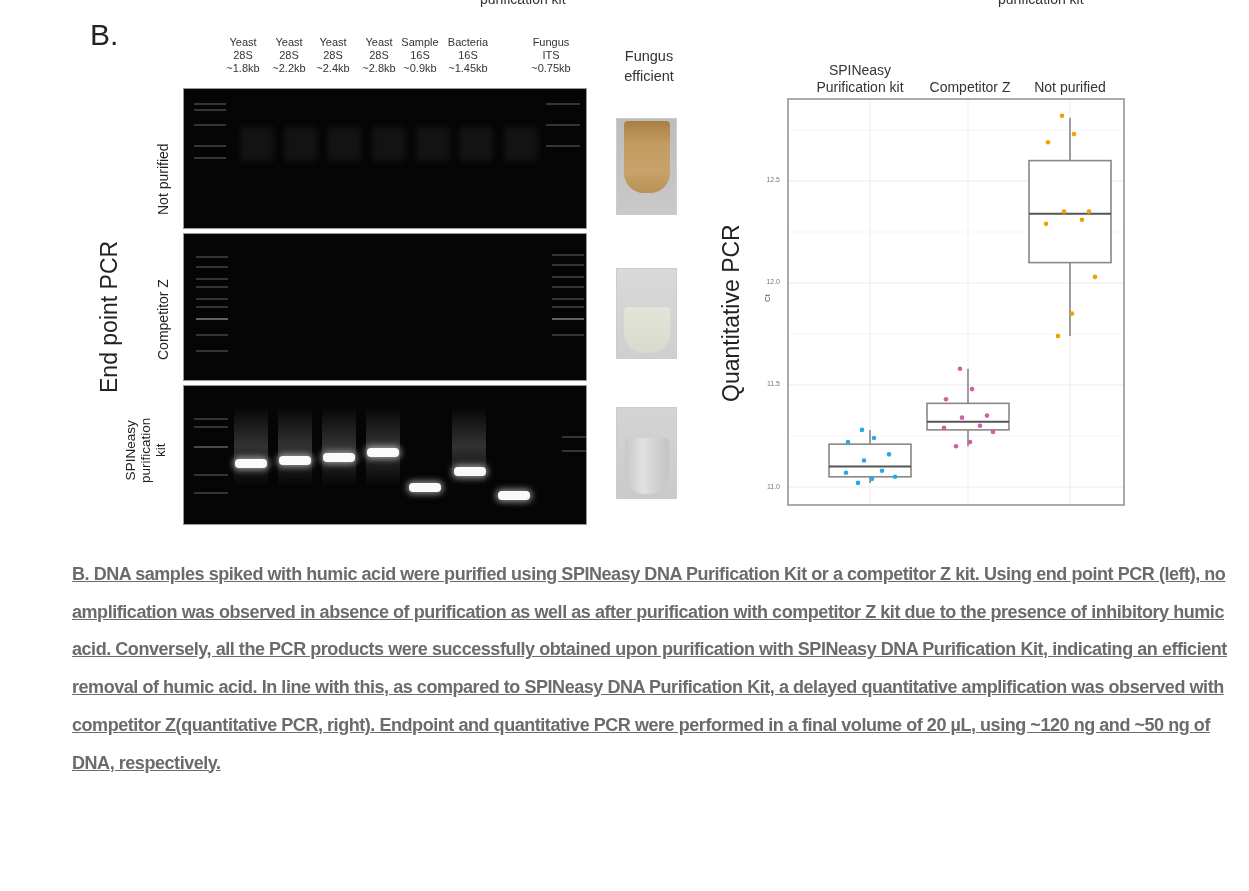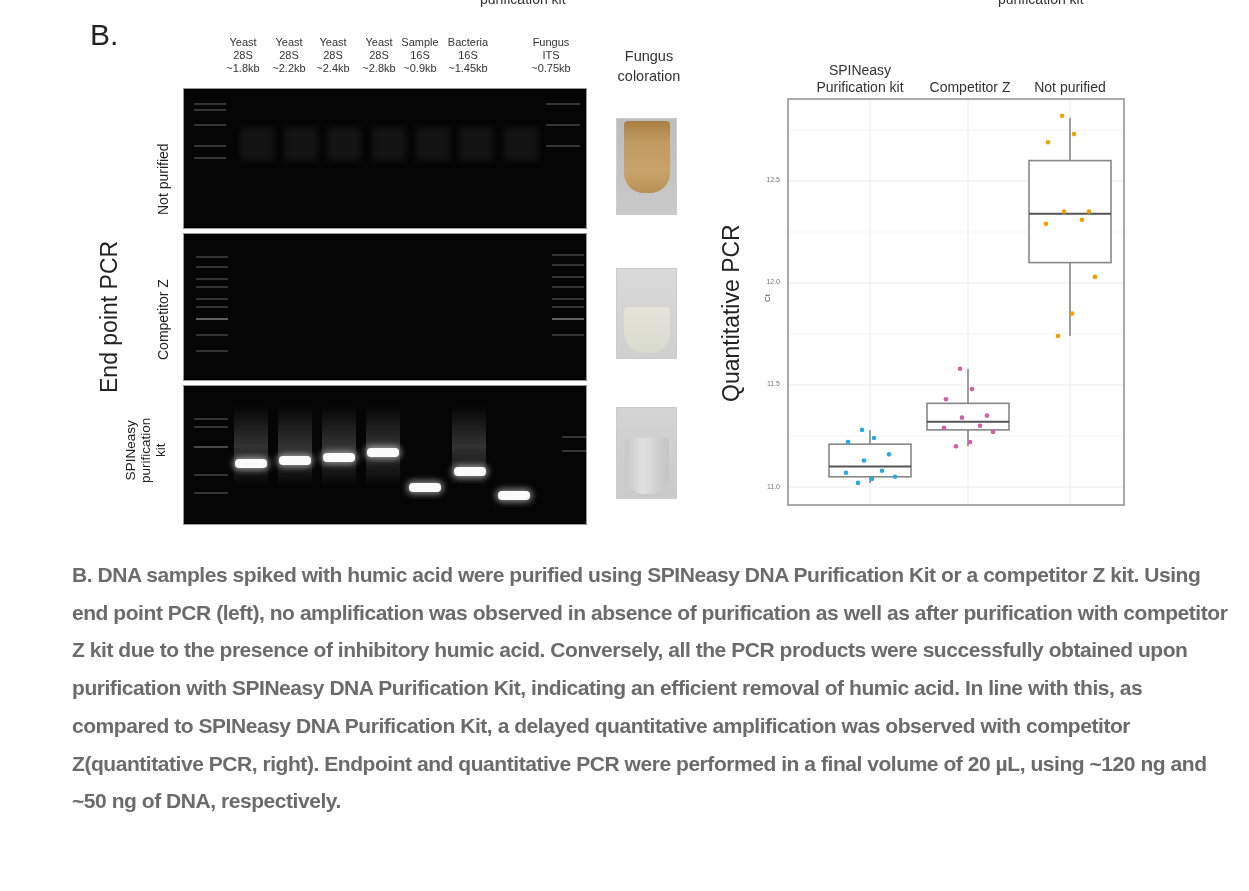--- a/index.html
+++ b/index.html
@@ -9,21 +9,21 @@
   .panel-letter { left: 90px; top: 18px; font-size: 30px; color: #222; }
   .lane-header { top: 36px; font-size: 11px; color: #333; text-align: center; line-height: 13px; white-space: nowrap; }
   .sample-title { left: 606px; top: 46px; width: 86px; font-size: 14.5px; color: #333; text-align: center; line-height: 20px; }
   .gel { left: 183px; width: 404px; background: #050505; border: 1px solid #999; box-sizing: border-box; overflow: hidden; }
   .ladder-band { position: absolute; height: 2px; background: rgba(200,200,200,0.25); }
   .smear { position: absolute; background: rgba(120,120,120,0.12); filter: blur(3px); }
   .band { position: absolute; height: 9px; border-radius: 4px; background: #fafafa; box-shadow: 0 0 6px 2px rgba(255,255,255,0.55); }
   .band-halo { position: absolute; background: linear-gradient(to bottom, rgba(255,255,255,0.0), rgba(255,255,255,0.18), rgba(255,255,255,0.0)); }
   .rot { transform-origin: left top; transform: rotate(-90deg); white-space: nowrap; color: #222; }
   .tube { left: 616px; width: 61px; border: 1px solid #ccc; box-sizing: border-box; background: #d8d8d8; overflow: hidden; }
-  .caption { left: 72px; top: 556px; width: 1160px; font-size: 21px; line-height: 37.7px; color: #6b6b6b; font-weight: bold; letter-spacing: -0.45px; font-family: "Liberation Sans", sans-serif; }
+  .caption { left: 72px; top: 556px; width: 1160px; font-size: 18px; line-height: 37.7px; color: #6b6b6b; font-weight: bold; letter-spacing: -0.45px; font-family: "Liberation Sans", sans-serif; text-decoration: underline; }
   .chart-frame { left: 787px; top: 98px; width: 338px; height: 408px; border: 2px solid #aaa; box-sizing: border-box; background: #fff; }
   .cat-label { font-size: 14px; color: #333; text-align: center; line-height: 17px; white-space: nowrap; }
   .tick-label { font-size: 7px; color: #777; text-align: right; width: 30px; }
 </style>
 </head>
 <body>
 
 <div class="abs top-cut" style="left:480px;">purification kit</div>
 <div class="abs top-cut" style="left:998px;">purification kit</div>
 
@@ -60,21 +60,21 @@
     <div>~1.45kb</div>
 </div>
 <div class="abs lane-header" style="left:500px;width:46px;margin-left:28px;">
   <div>Fungus</div>
     <div>ITS</div>
     <div>~0.75kb</div>
 </div>
 
 <div class="abs sample-title">
   <div>Fungus</div>
-  <div>coloration</div>
+  <div>efficient</div>
 </div>
 
 <div class="abs rot" style="left:96px;top:393px;font-size:23px;">End point PCR</div>
 
 <div class="abs rot" style="left:155px;top:215px;font-size:14px;">Not purified</div>
 <div class="abs rot" style="left:155px;top:360px;font-size:14px;">Competitor Z</div>
 <div class="abs rot" style="left:123px;top:483px;font-size:13.5px;line-height:15px;text-align:center;">
   <div>SPINeasy</div>
   <div>purification</div>
   <div>kit</div>

